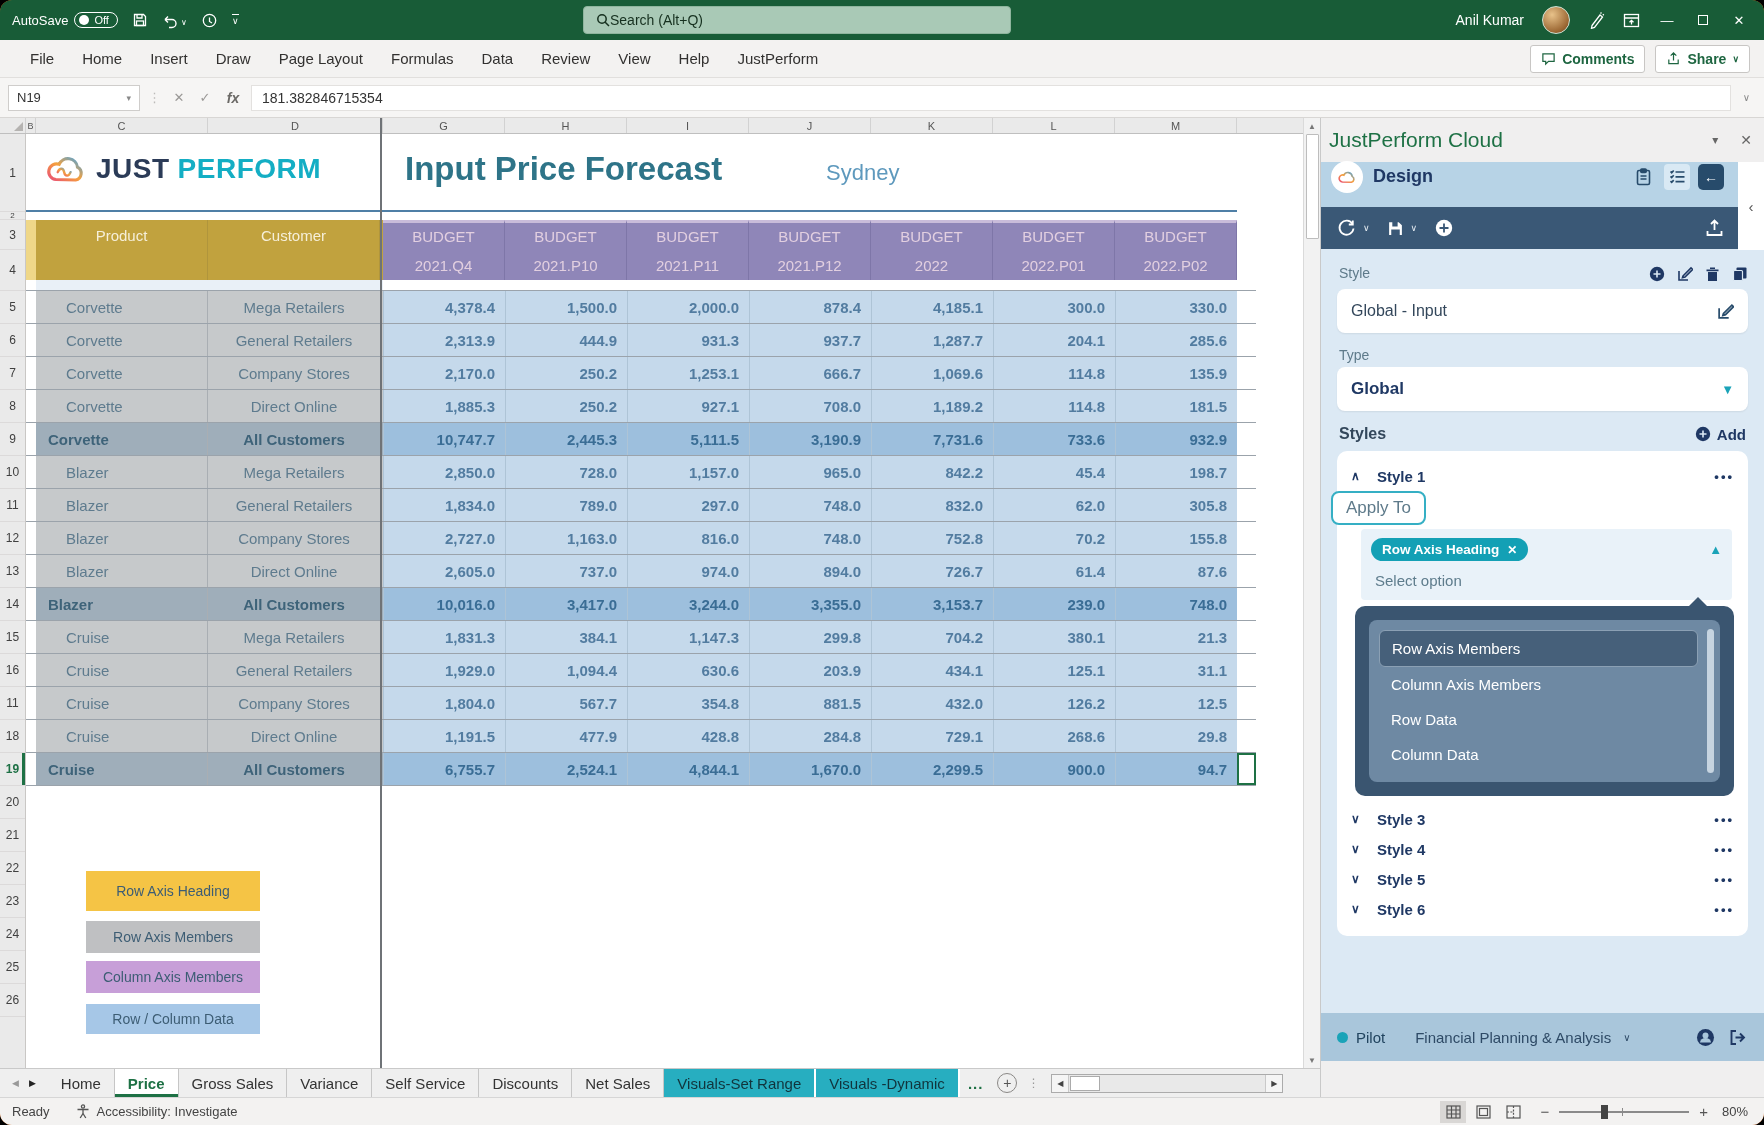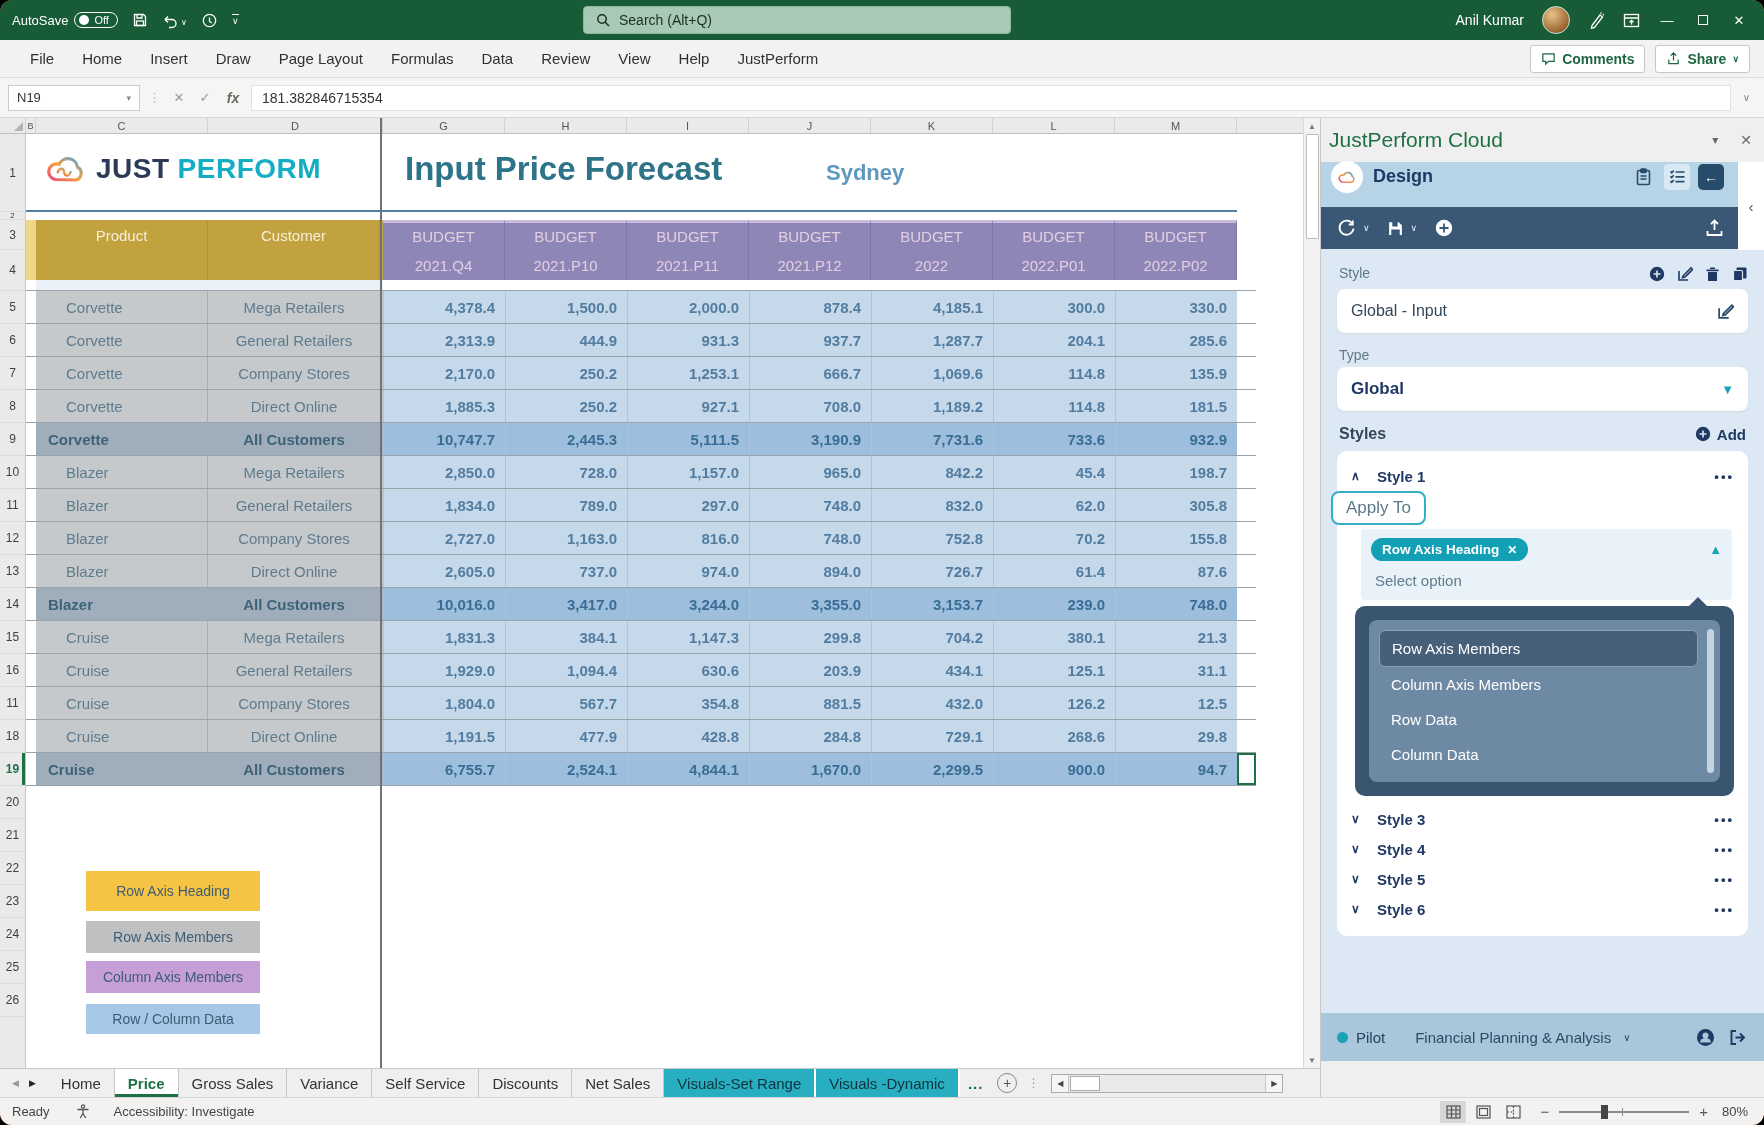--- a/index.html
+++ b/index.html
@@ -6,21 +6,21 @@
 body{background:#000;width:1764px;height:1125px;overflow:hidden}
 .window{width:1764px;height:1125px;border-radius:12px;overflow:hidden;position:relative;background:#f97316;display:flex;flex-direction:column}
 
 .titlebar{height:40px;background:#185C37;display:flex;align-items:center;color:#fff;position:relative;flex:0 0 auto}
 .tb-left{display:flex;align-items:center;gap:14px;padding-left:12px}
 .autosave{display:flex;align-items:center;gap:6px;font-size:13px}
 .as-toggle{display:flex;align-items:center;gap:5px;border:1.5px solid #fff;border-radius:10px;padding:1px 8px 1px 4px;font-size:11px}
 .as-dot{width:10px;height:10px;border-radius:50%;background:#fff}
 .tb-title{position:absolute;left:0;right:0;text-align:center;top:11px;font-size:15px;pointer-events:none}
 .tb-title span{background:transparent}
-.searchpill{position:absolute;left:583px;top:6px;width:428px;height:28px;background:#A9C9B6;border:1px solid #8FB59E;border-radius:4px;display:flex;align-items:center;gap:9px;padding:0 12px;color:#16301F;font-size:14px}
+.searchpill{position:absolute;left:583px;top:6px;width:428px;height:28px;background:#A9C9B6;border:1px solid #8FB59E;border-radius:4px;display:flex;align-items:center;padding:0 12px;color:#16301F;font-size:14px}
 .tb-right{margin-left:auto;display:flex;align-items:center;gap:18px;padding-right:16px;z-index:2}
 .avatar{width:28px;height:28px;border-radius:50%;background:radial-gradient(circle at 35% 30%,#E8C28A,#9A6632 70%,#5E3C17);border:1px solid #CFE3D6}
 .winbtn{font-size:13px;color:#fff;width:18px;text-align:center}
 .restore-ic{display:inline-block;width:10px;height:10px;border:1.5px solid #fff}
 .ic{display:inline-block;vertical-align:middle;line-height:0}
 
 .ribbon{height:38px;background:#F3F2F1;display:flex;align-items:center;border-bottom:1px solid #E1DFDD;flex:0 0 auto}
 .rtabs{display:flex;align-items:center;gap:0;padding-left:16px}
 .rtab{font-size:15px;color:#323130;padding:0 14px;height:38px;display:flex;align-items:center}
 .ribbon-actions{margin-left:auto;display:flex;gap:10px;padding-right:14px}
@@ -52,21 +52,21 @@
 .gutter>div:nth-of-type(3){height:30px}
 .gutter>div:nth-of-type(4){height:41px}
 .gutter>div:nth-of-type(19){color:#1E7145;font-weight:700;box-shadow:inset -3px 0 0 #1E7145}
 .grid{position:absolute;left:26px;top:16px;right:17px;bottom:0;background:#fff;overflow:hidden}
 .split-line{position:absolute;left:380px;top:0;bottom:0;width:2px;background:#6F7377;z-index:6}
 .band1{width:1211px;height:78px;border-bottom:2px solid #4F7FA6;position:relative;background:#fff}
 .logo{position:absolute;left:18px;top:18px;display:flex;align-items:center;gap:8px}
 .logo-just{font-size:28px;font-weight:800;color:#2B3B57;letter-spacing:.5px}
 .logo-perform{font-size:28px;font-weight:800;color:#14AEC4;letter-spacing:.5px}
 .rtitle{position:absolute;left:379px;top:16px;font-size:33px;font-weight:700;color:#2E7488}
-.rsub{position:absolute;left:800px;top:26px;font-size:22px;font-weight:700;color:#5E99BD}
+.rsub{position:absolute;left:800px;top:26px;font-size:22px;font-weight:400;color:#5E99BD}
 .row2{width:1211px;height:8px;background:#fff}
 .hdr-row{display:flex;width:1230px;height:30px}
 .hb{width:10px;background:#EFD788}
 .hgold{width:172px;background:#C1A23E;border-right:1px solid #B0953C;display:flex;align-items:center;justify-content:center;font-size:15px;color:#F6EFD9}
 .hpurple{width:122px;background:#8F86B8;border-right:1px solid #7E76A8;display:flex;align-items:center;justify-content:center;font-size:15px;color:#E2CFE0}
 .hdr-row.r3 .hpurple{border-top:3px solid #C9BCDA}
 .hsliver{width:19px;background:#fff}
 .spacer-row{display:flex;width:1230px;height:11px;border-bottom:1px solid #9BA3AB}
 .sp-b{width:10px;background:#fff}
 .sp-cd{width:347px;background:#E9F0F7}
@@ -104,21 +104,21 @@
 .tab-more{color:#1E7145;font-weight:700;font-size:15px;padding:0 8px;letter-spacing:1px}
 .addsheet{width:20px;height:20px;border:1px solid #8A8886;border-radius:50%;display:flex;align-items:center;justify-content:center;color:#555;font-size:14px;margin:0 6px}
 .tab-dots{color:#999;font-size:12px;padding:0 4px}
 .hscroll{width:232px;height:19px;border:1px solid #ABABAB;background:#E9E9E9;display:flex;align-items:center;margin-left:8px}
 .hs-btn{width:17px;height:100%;background:#F5F5F5;border-right:1px solid #C9C9C9;display:flex;align-items:center;justify-content:center;font-size:8px;color:#444}
 .hs-btn.right{border-left:1px solid #C9C9C9;border-right:none;margin-left:auto}
 .hs-thumb{width:30px;height:15px;background:#fff;border:1px solid #ABABAB;margin-left:1px}
 
 .statusbar{height:28px;background:#F3F2F1;border-top:1px solid #D6D6D6;display:flex;align-items:center;font-size:13px;color:#444;flex:0 0 auto}
 .sb-left{display:flex;align-items:center;gap:26px;padding-left:12px}
-.sb-acc{display:flex;align-items:center;gap:24px}
+.sb-acc{display:flex;align-items:center;gap:7px}
 .sb-right{margin-left:auto;display:flex;align-items:center;gap:14px;padding-right:16px}
 .view-ics{display:flex;gap:4px}
 .view-ic{width:26px;height:22px;display:flex;align-items:center;justify-content:center;color:#555}
 .view-ic.active{background:#D9D7D5}
 .zoomslider{display:flex;align-items:center;gap:10px;color:#555}
 .zs-track{width:130px;height:2px;background:#8A8A8A;position:relative}
 .zs-thumb{position:absolute;left:42px;top:-6px;width:7px;height:14px;background:#444}
 .zs-tick{position:absolute;left:63px;top:-3px;width:1px;height:8px;background:#8A8A8A}
 
 .panel{width:444px;background:#F0EFEF;border-left:1px solid #C9C9C9;display:flex;flex-direction:column;position:relative}

